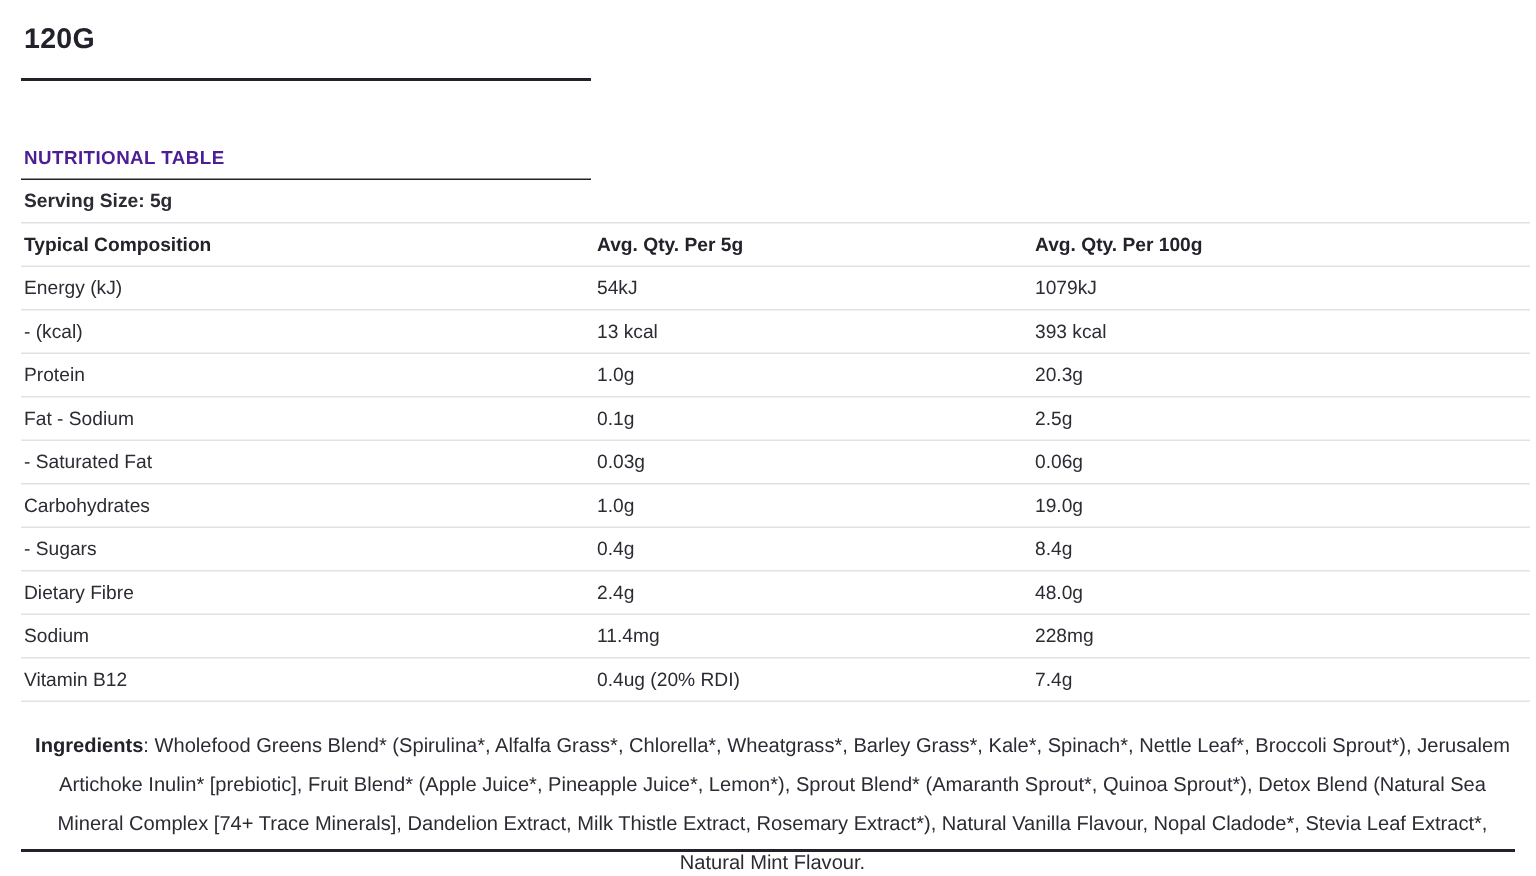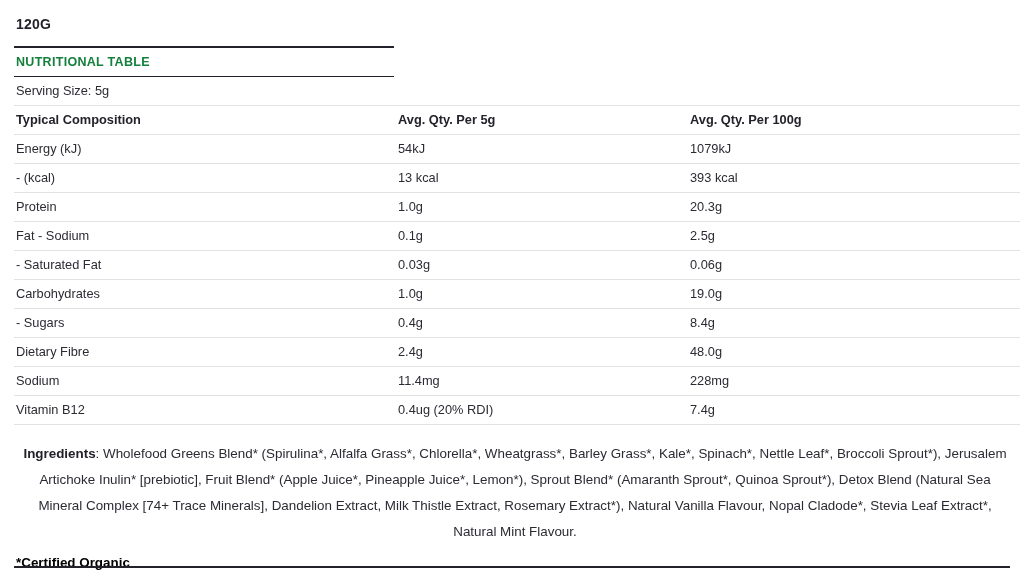--- a/index.html
+++ b/index.html
@@ -15,58 +15,60 @@
     -webkit-font-smoothing: antialiased;
   }
   .page {
     position: relative;
     width: 1024px;
     height: 584px;
     box-sizing: border-box;
     padding: 12px 14px 0 14px;
   }
   .weight-heading {
-    font-size: 14px;
+    font-size: 19px;
     font-weight: bold;
     color: #22222a;
     letter-spacing: 0.2px;
     margin: 4px 0 14px 2px;
   }
   .nut-wrap {
     width: 1000px;
   }
   .rule-thick {
     border-top: 2.5px solid #22222a;
     width: 380px;
   }
   .nut-title {
     font-size: 12.5px;
     font-weight: bold;
     letter-spacing: 0.3px;
-    color: #15803d;
+    color: #4c1d95;
     padding: 7px 0 7px 2px;
     width: 380px;
     box-sizing: border-box;
     border-bottom: 1.5px solid #22222a;
+    margin-top: 37px;
   }
   table.nut {
     border-collapse: collapse;
     width: 1000px;
     table-layout: fixed;
   }
   table.nut td {
     font-size: 12.8px;
     color: #2b2b33;
     padding: 6px 0 6px 2px;
     border-bottom: 1px solid #e2e2e6;
     vertical-align: middle;
     line-height: 1.25;
   }
   table.nut tr.serving td {
     border-bottom: 1px solid #e2e2e6;
+    font-weight: bold;
   }
   table.nut tr.headrow td {
     font-weight: bold;
     color: #22222a;
   }
   .col1 { width: 380px; }
   .col2 { width: 290px; }
   .col3 { width: 330px; }
 
   .ingredients {

